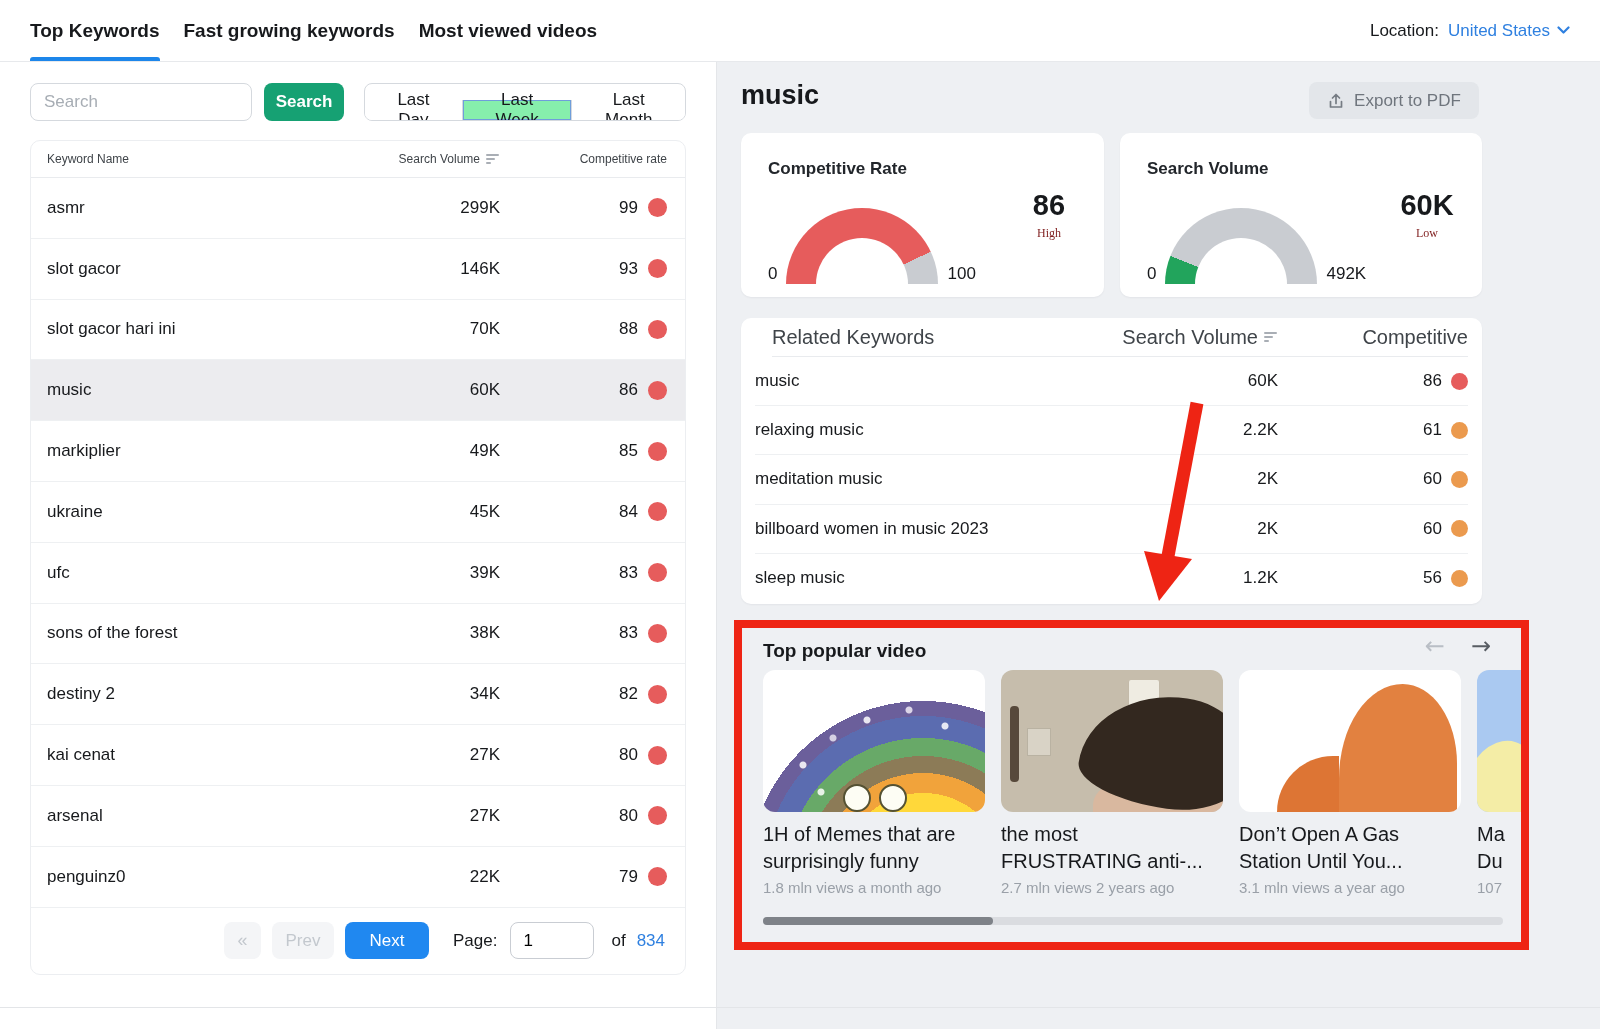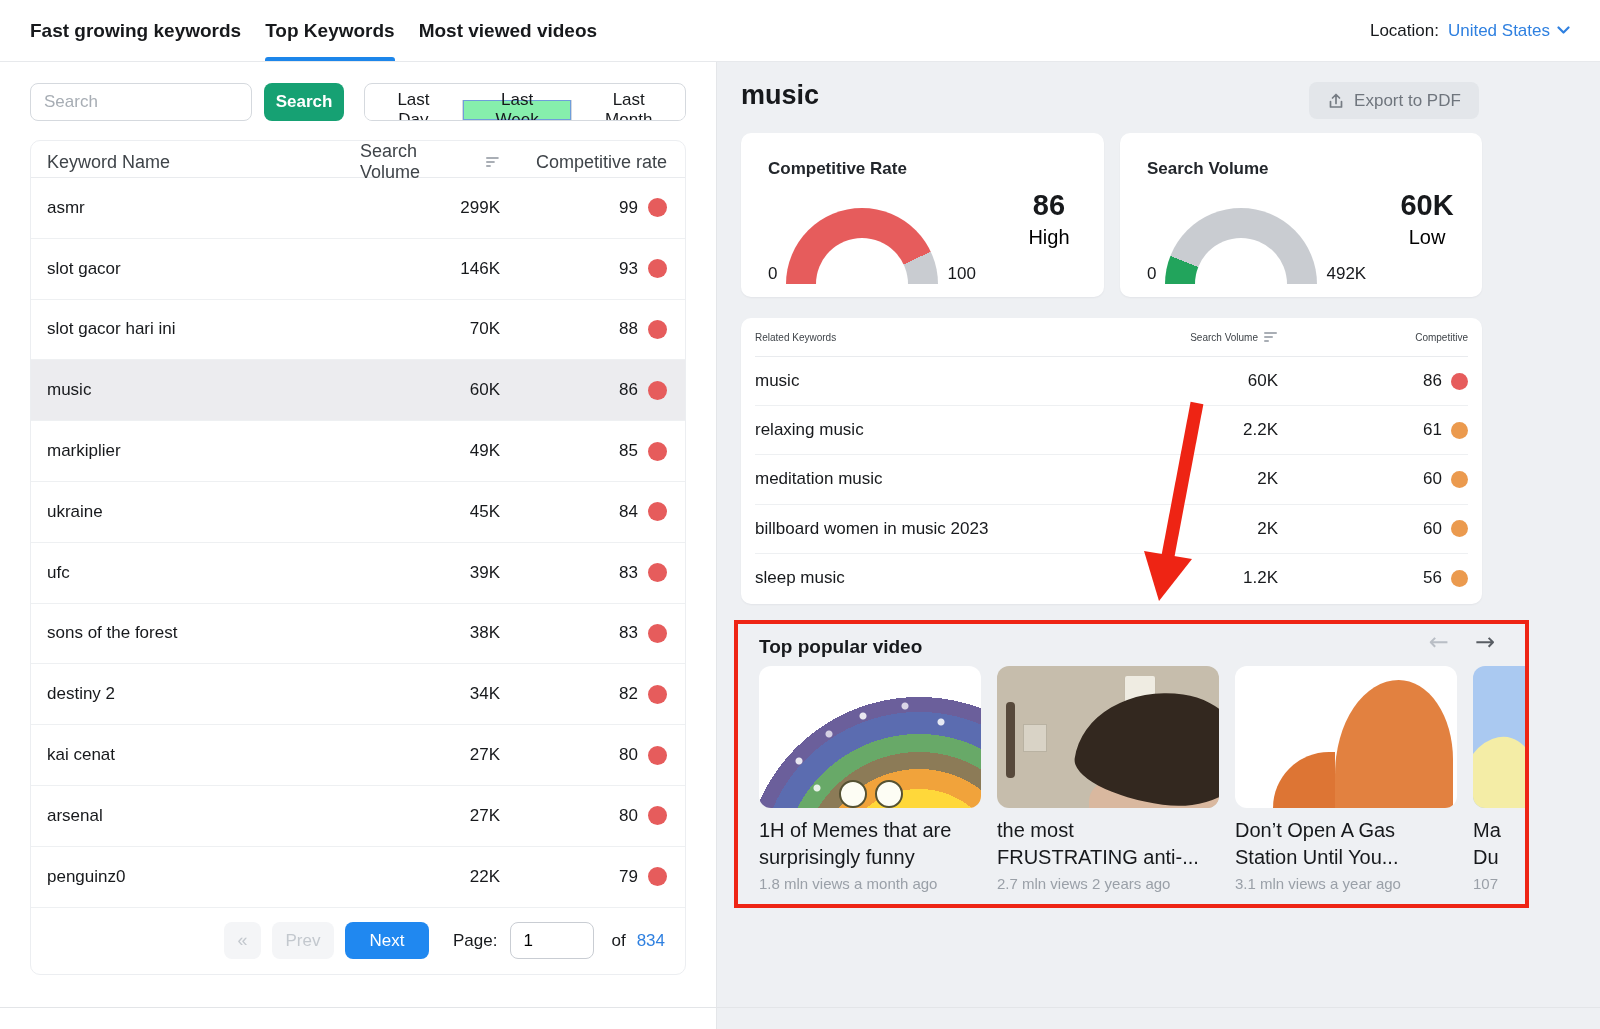--- a/index.html
+++ b/index.html
@@ -34,21 +34,21 @@
                 font-size:17px; font-weight:600; cursor:pointer; font-family:"Liberation Sans",sans-serif; }
   .segmented { display:flex; border:1px solid #d5d9de; border-radius:8px; overflow:hidden; margin-left:8px; }
   .seg { padding:0 17px; font-size:17px; display:flex; align-items:center; background:#fff;
          border:none; border-left:1px solid #d5d9de; cursor:pointer; color:#17191c;
          font-family:"Liberation Sans",sans-serif;margin-top:16px; }
   .seg:first-child { border-left:none; }
   .seg.selected { background:#86efac; box-shadow:inset 0 0 0 1px #6f9edb; }
 
   .table-card { border:1px solid #eceef1; border-radius:10px; overflow:hidden; }
   .thead, .krow { display:grid; grid-template-columns:1fr 140px 185px; align-items:center; }
-  .thead { height:37px; border-bottom:1px solid #e9ebee; font-size:18px; color:#3f4449; }
+  .thead { height:37px; border-bottom:1px solid #e9ebee; font-size:12px; color:#3f4449; }
   .h-name { padding-left:16px; }
   .h-vol  { justify-self:end; display:flex; align-items:center; gap:6px; }
   .h-rate { justify-self:end; padding-right:18px; }
   .krow { height:60.8px; font-size:17px; border-bottom:1px solid #eef0f2; cursor:pointer; }
   .krow.hl { background:#ececef; }
   .kname { padding-left:16px; }
   .kvol  { justify-self:end; }
   .krate { justify-self:end; display:flex; align-items:center; gap:10px; padding-right:18px; }
   .dot   { width:19px; height:19px; border-radius:50%; flex:none; }
 
@@ -77,37 +77,37 @@
   .gcard { position:absolute; width:363px; height:164px; background:#fff; border-radius:10px;
            box-shadow:0 1px 2px rgba(20,25,35,.05); }
   .gcard h3 { position:absolute; left:27px; top:26px; font-size:17px; font-weight:600; color:#22262b; }
   .gauge-row { position:absolute; left:27px; bottom:13px; display:flex; align-items:flex-end;
                gap:9px; font-size:17px; }
   .arc { width:152px; height:76px; border-radius:152px 152px 0 0; position:relative; }
   .arc::after { content:""; position:absolute; left:50%; transform:translateX(-50%); bottom:0;
                 width:92px; height:46px; border-radius:92px 92px 0 0; background:#fff; }
   .gvalue { position:absolute; right:24px; top:56px; text-align:center; min-width:62px; }
   .gvalue .num { font-size:29px; font-weight:700; }
-  .gvalue .level { font-size:20px; color:#000000; margin-top:4px; }
+  .gvalue .level { font-size:12px; color:#7f1d1d; margin-top:4px;font-family:Liberation Serif, serif; }
 
   .related-card { position:absolute; left:24px; top:256px; width:741px; height:286px; background:#fff;
                   border-radius:10px; box-shadow:0 1px 2px rgba(20,25,35,.05); padding:0 14px; }
   .r-head, .rrow { display:grid; grid-template-columns:1fr 180px 190px; align-items:center; }
-  .r-head { height:39px; border-bottom:1px solid #e9ebee; font-size:10px; color:#3f4449; }
+  .r-head { height:39px; border-bottom:1px solid #e9ebee; font-size:20px; color:#3f4449;margin-left:17px; }
   .rh-vol { justify-self:end; display:flex; align-items:center; gap:6px; }
   .rh-comp { justify-self:end; }
   .rrow { height:49.2px; font-size:17px; border-bottom:1px solid #eef0f2; cursor:pointer; }
   .rrow:last-child { border-bottom:none; }
   .rvol { justify-self:end; }
   .rrate { justify-self:end; display:flex; align-items:center; gap:9px; }
   .r-dot { width:17px; height:17px; border-radius:50%; flex:none; }
 
   
-  .video-section { position:absolute; left:17px; top:558px; width:795px; height:288px;
-                   border:4px solid #a3a3a3; overflow:hidden; }
+  .video-section { position:absolute; left:17px; top:558px; width:795px; height:330px;
+                   border:8px solid #a3a3a3; overflow:hidden; }
   .vs-title { position:absolute; left:21px; top:12px; font-size:19px; font-weight:700; }
   .vs-arrows { position:absolute; right:30px; top:6px; display:flex; gap:26px; }
   .vs-arrows button { background:none; border:none; font-size:24px; cursor:pointer; line-height:1;
                       font-family:"DejaVu Sans",sans-serif; }
   .arrow-left  { color:#b9bec5; }
   .arrow-right { color:#585d63; }
   .vcards { position:absolute; left:21px; top:42px; display:flex; gap:16px; }
   .vcard { width:222px; flex:none; cursor:pointer; }
   .vthumb { width:222px; height:142px; border-radius:12px; position:relative; overflow:hidden; background:#fff; }
   .vtitle { margin-top:9px; font-size:20px; line-height:27px; white-space:pre-line; }
@@ -158,27 +158,27 @@
                  background:#e3e5e8; z-index:9; }
   .sort-icon rect { fill:#a9aeb5; }
 </style>
 </head>
 <body>
 
 <div class="screen">
 
   <div class="topbar">
     <div class="tabs">
-      <div class="tab">
-        <span>Fast growing keywords</span>
-
-      </div>
       <div class="tab active">
         <span>Top Keywords</span>
         <div class="underline" style="background-color: rgb(29, 134, 234);"></div>
+      </div>
+      <div class="tab">
+        <span>Fast growing keywords</span>
+
       </div>
       <div class="tab">
         <span>Most viewed videos</span>
 
       </div>
     </div>
     <div class="location">
       <span>Location:</span>
       <button class="location-btn">
         <span>United States</span>

